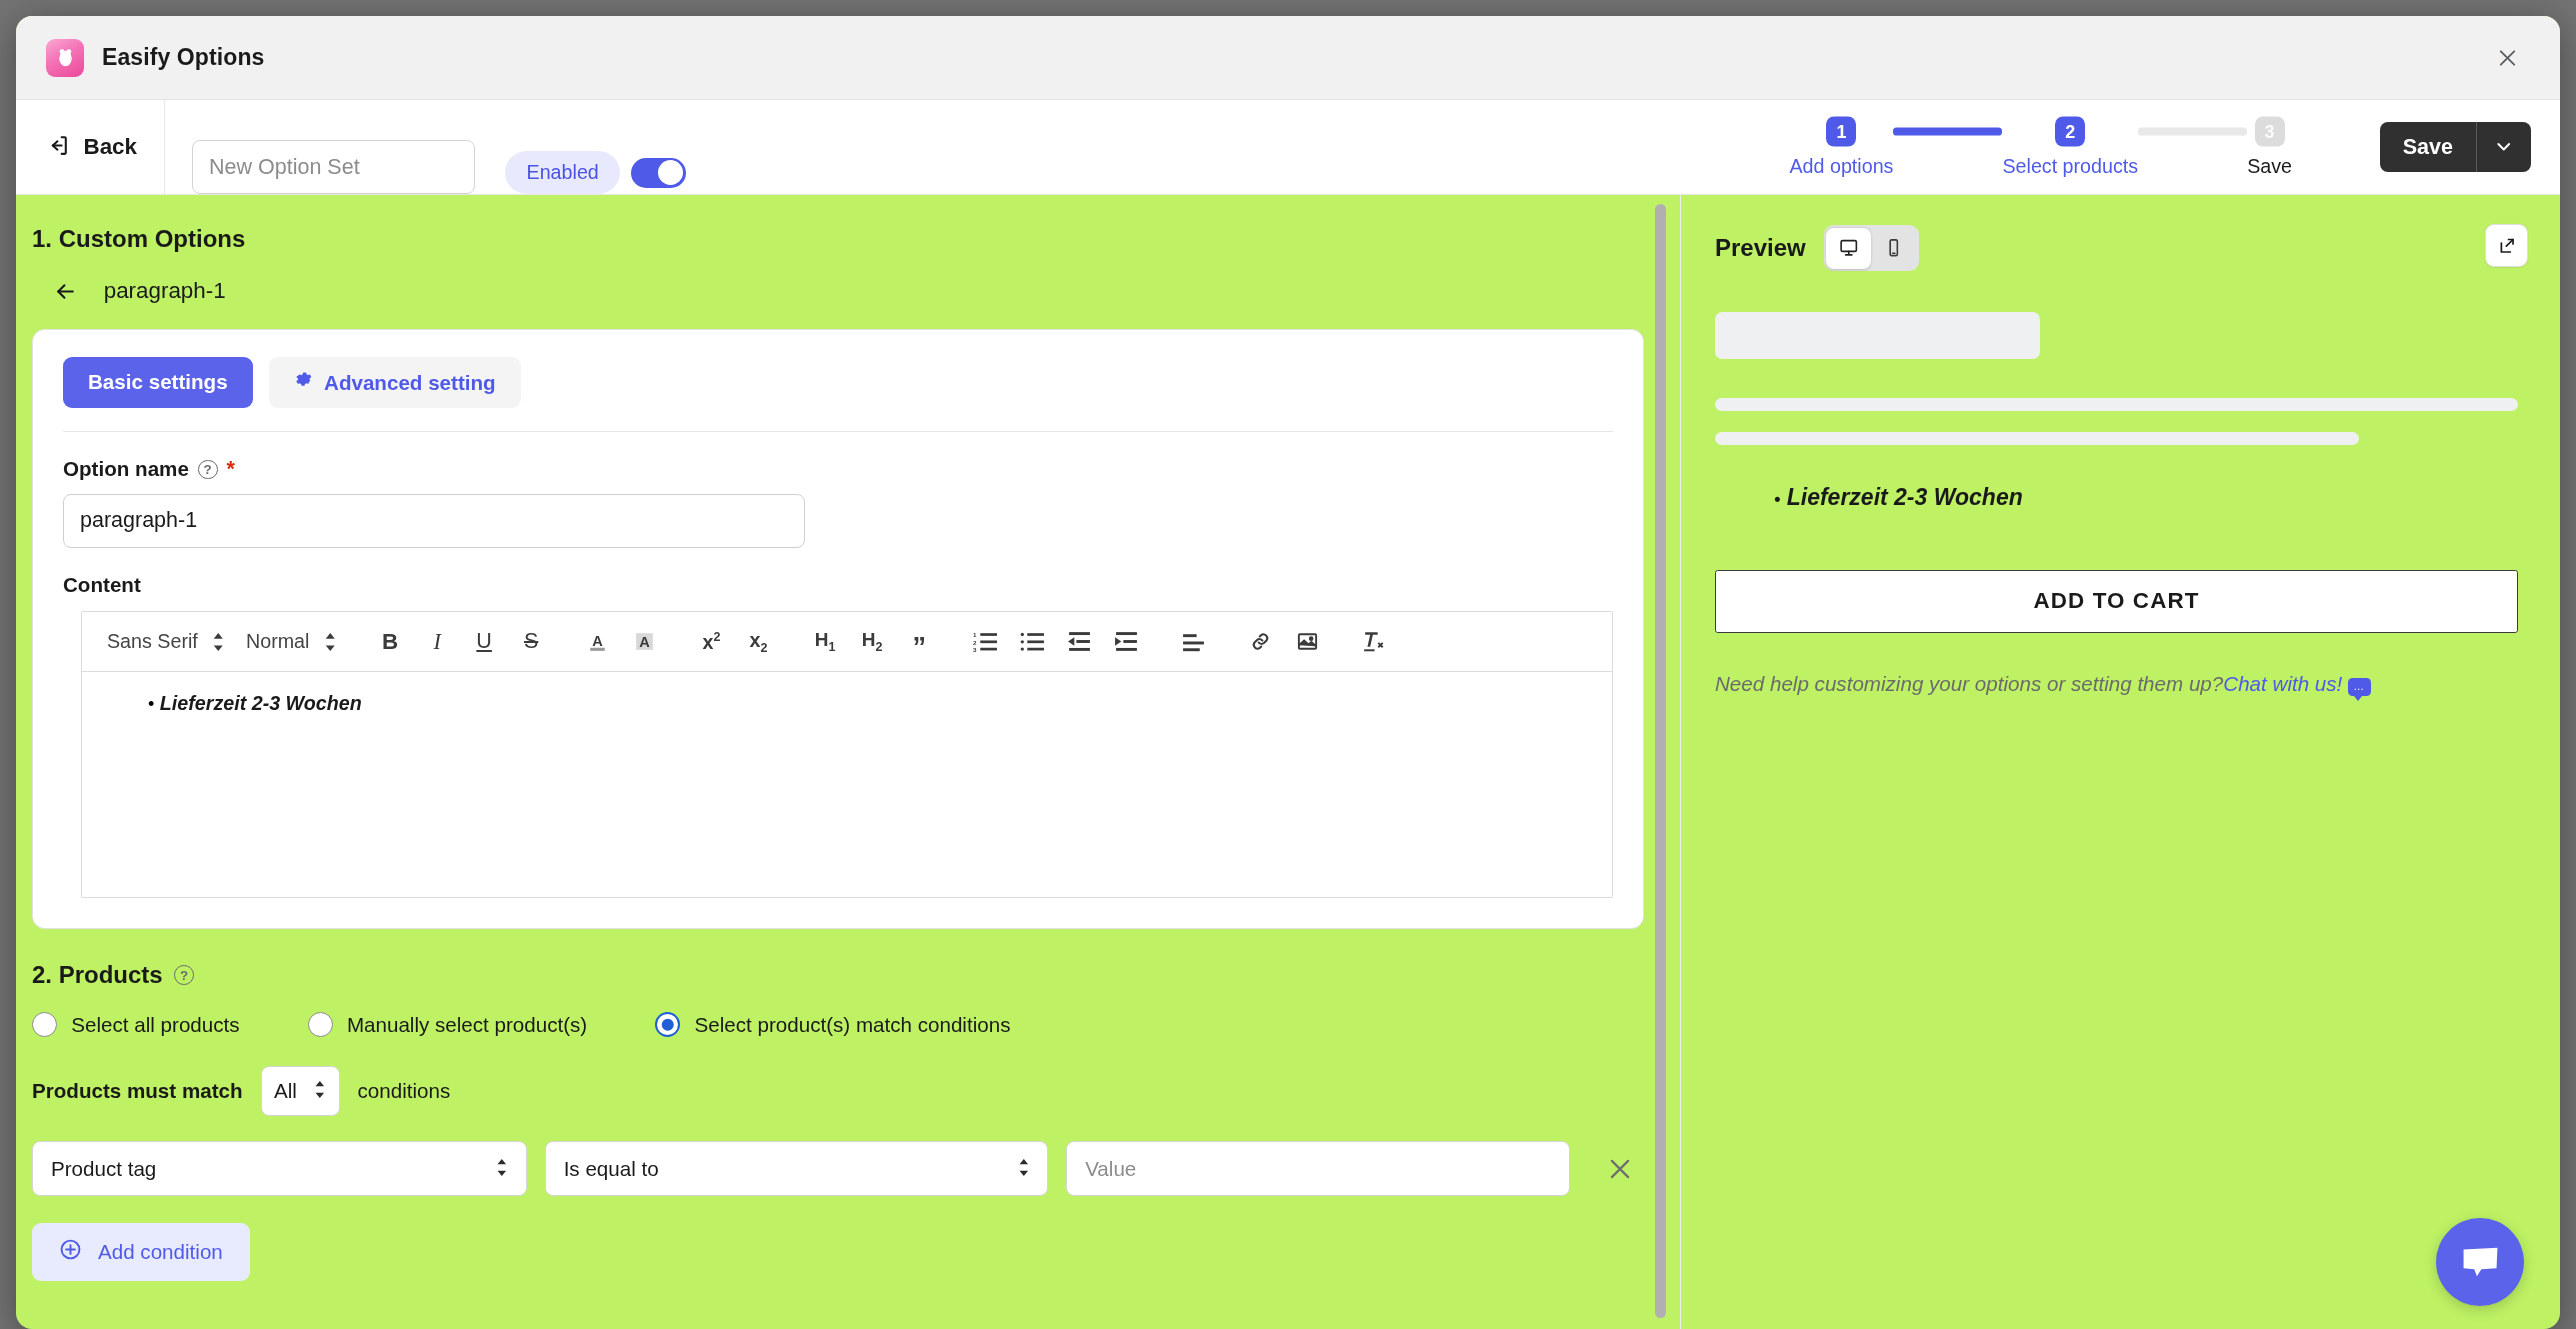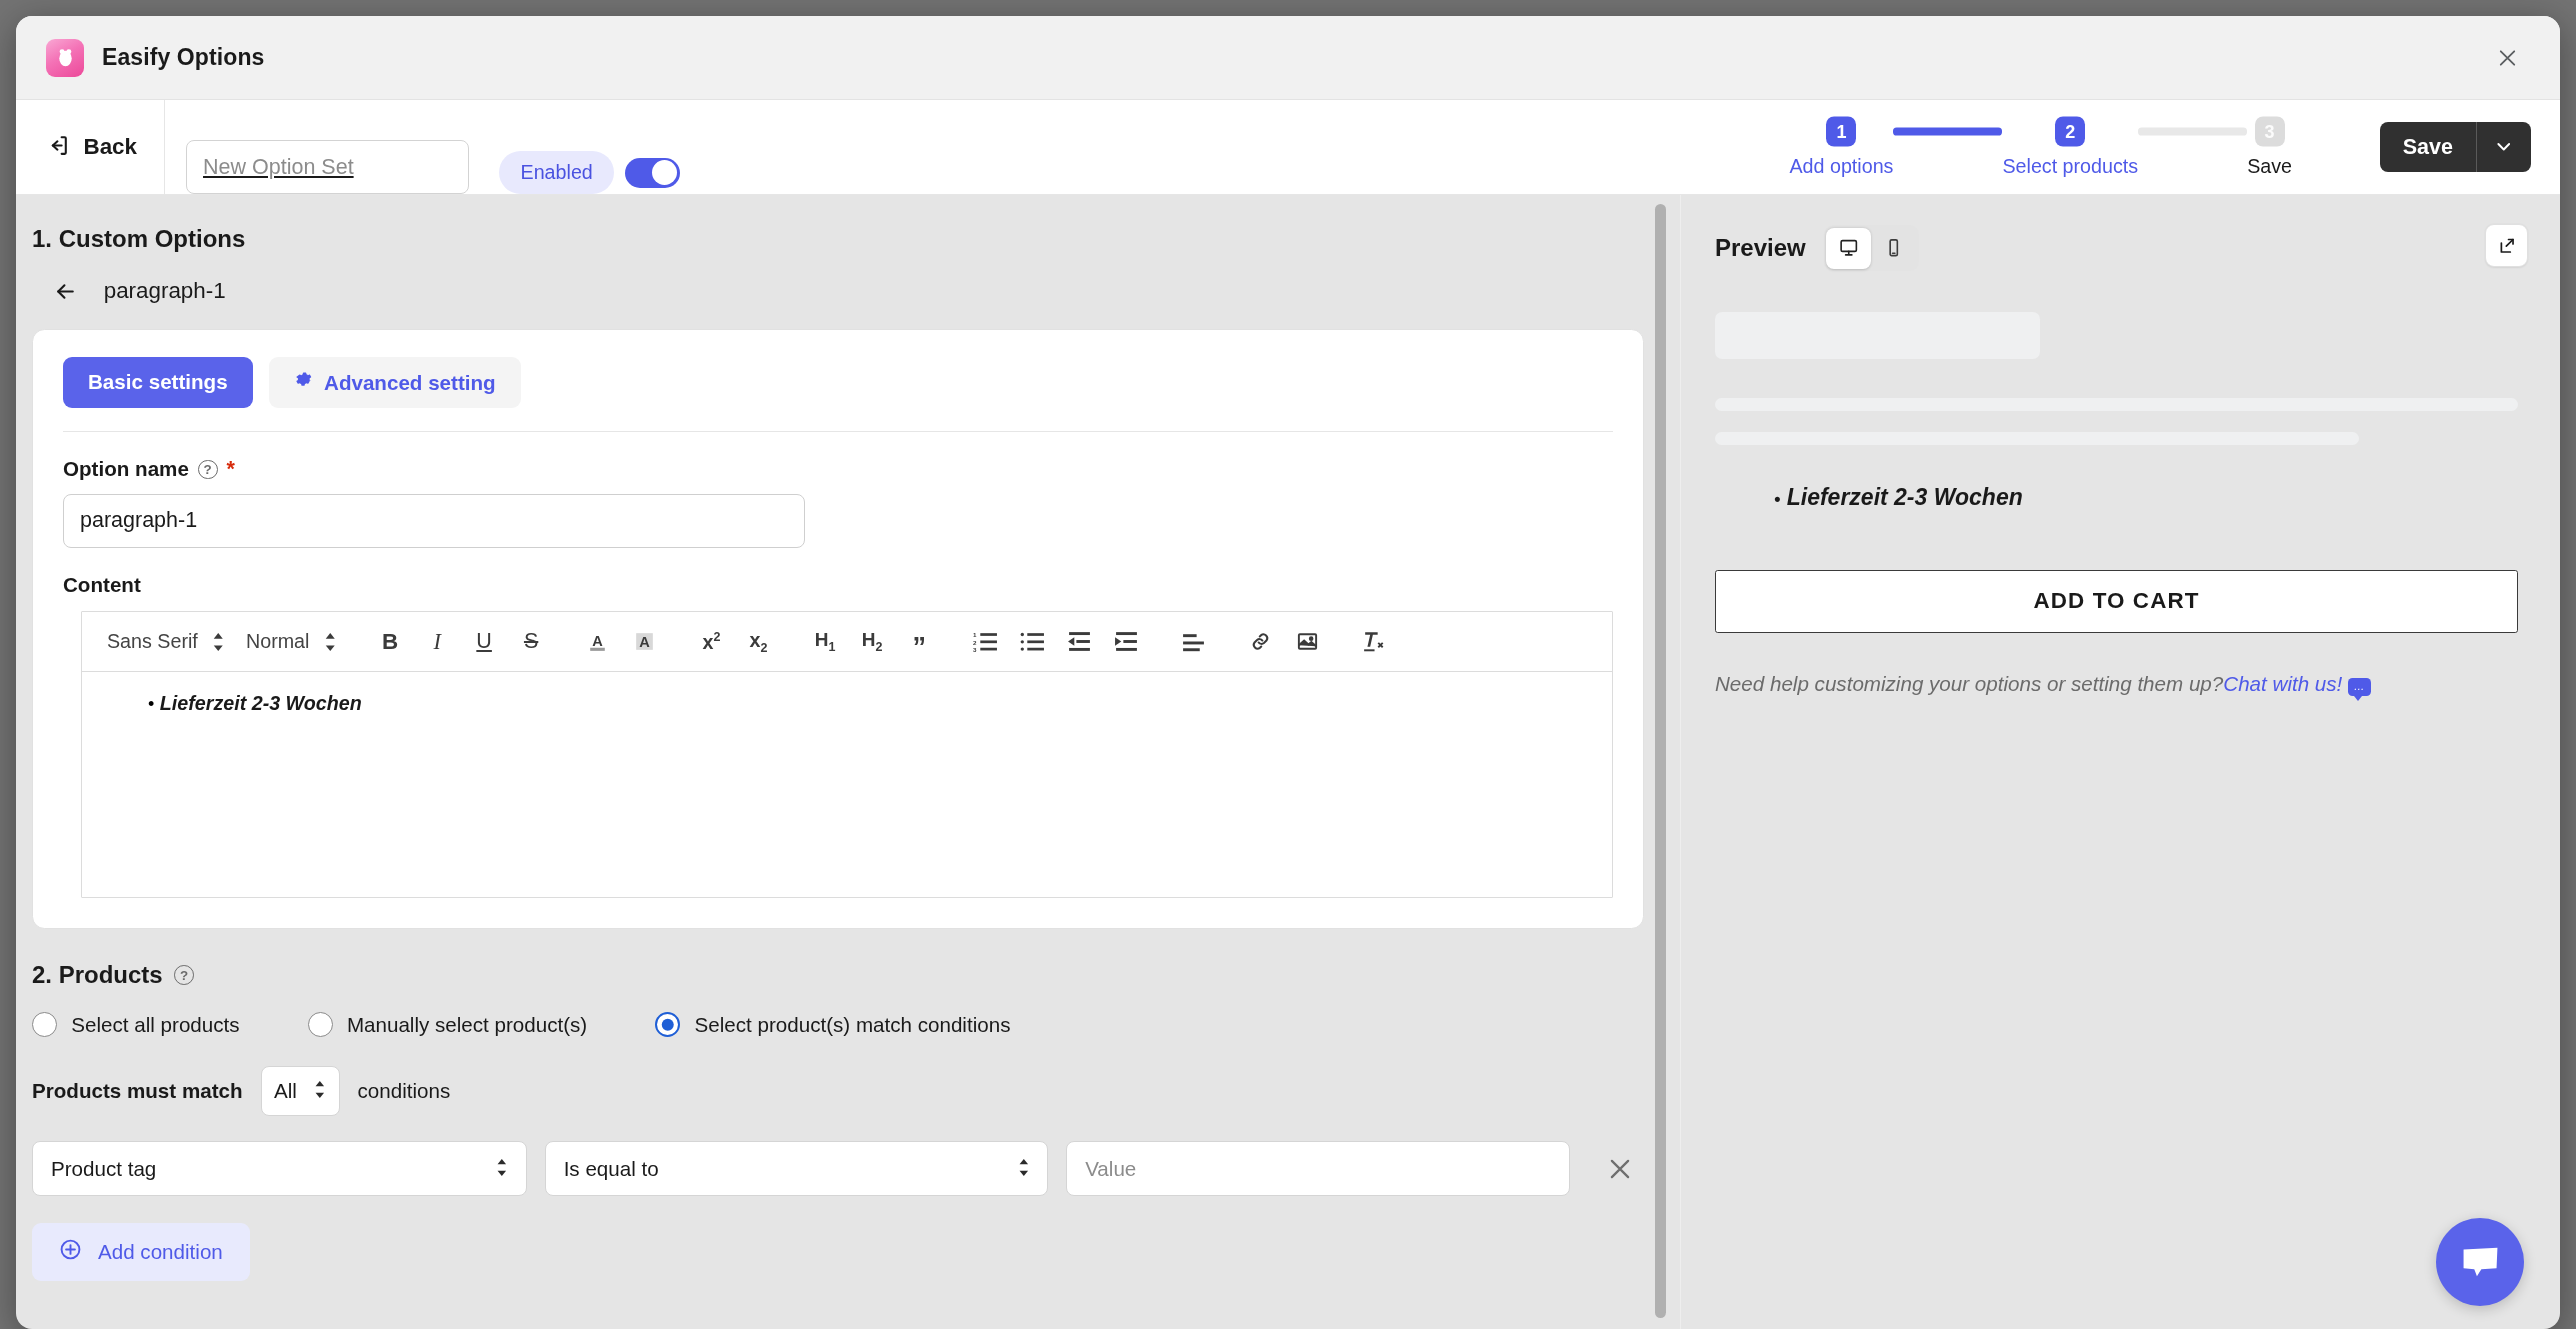--- a/index.html
+++ b/index.html
@@ -7,21 +7,21 @@
     width: 2576px; height: 1329px;
     background: #737373;
     font-family: "Liberation Sans", sans-serif;
     overflow: hidden;
   }
 
   .modal {
     position: absolute;
     left: 16px; top: 16px;
     width: 2544px; height: 1313px;
-    background: #e5e5e5;
+    background: #bef264;
     border-radius: 16px;
     overflow: hidden;
     box-shadow: 0 7.2px 36px rgba(0,0,0,.35);
   }
 
   
   .titlebar {
     height: 84px;
     background: #f1f1f1;
     border-bottom: 0.9px solid #e3e3e3;
@@ -61,28 +61,27 @@
   }
   .back-group {
     display: flex; align-items: center; gap: 12.5px;
     cursor: pointer; padding-right: 27px;
     height: 100%;
     border-right: 0.9px solid #e6e6e6;
   }
   .back-label { font-size: 22.4px; font-weight: 700; color: #1a1a1a; }
 
   .name-input {
-    margin-left: 21px;
+    margin-left: 27px;
     width: 283px; height: 54px;
     border: 0.9px solid #d3d3d3; border-radius: 8px;
     background: #fff;
     font-size: 21.5px; color: #1a1a1a;
     padding: 0 16px;
     font-family: inherit;
-    text-decoration: underline;
   }
   .name-input::placeholter { color:#8d8d8d; }
   .name-input::placeholder { color: #8c8c8c; }
 
   .enabled-wrap { margin-left: 30px; display: flex; align-items: center; }
   .enabled-pill {
     background: #e8e9fd; color: #4a52e0;
     font-size: 19.7px; font-weight: 400;
     padding: 9.8px 21.5px; border-radius: 23px;
     cursor: pointer;

